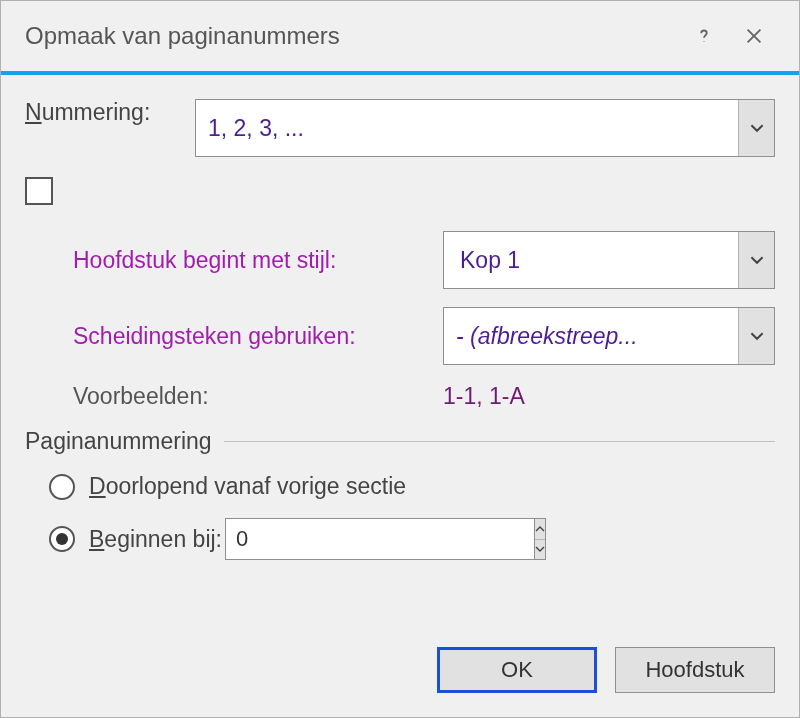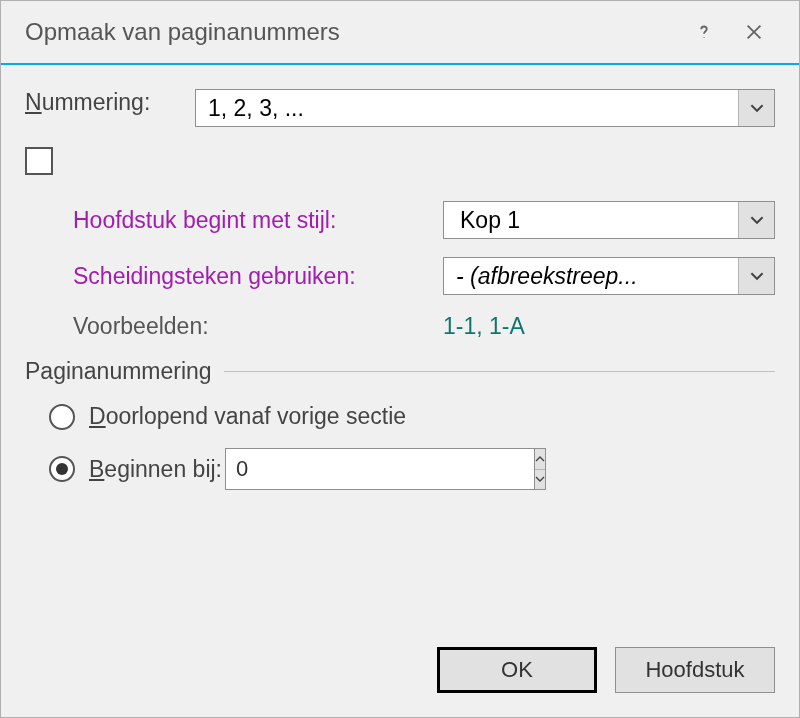--- a/index.html
+++ b/index.html
@@ -13,27 +13,27 @@
     }
     .dialog {
       width: 800px;
       height: 718px;
       background: #f0f0f0;
       border: 1px solid #b0b0b0;
       display: flex;
       flex-direction: column;
     }
     .titlebar {
-      height: 64px;
+      height: 74px;
       display: flex;
       align-items: center;
       padding: 0 20px 0 24px;
       font-size: 24px;
       color: #555;
-      border-bottom: 2px solid #0ea5e9;
+      border-bottom: 4px solid #0ea5e9;
     }
     .titlebar .title { flex: 1; }
     .titlebar .help, .titlebar .close {
       width: 50px;
       height: 44px;
       display: flex;
       align-items: center;
       justify-content: center;
       color: #666;
     }
@@ -41,28 +41,28 @@
       flex: 1;
       padding: 24px 24px 10px 24px;
       font-size: 23px;
       color: #444;
     }
     .row { display: flex; align-items: flex-start; margin-bottom: 20px; }
     .label-left { width: 170px; }
     .underline-mid { text-decoration: underline; }
     .combo {
       flex: 1;
-      height: 38px;
+      height: 58px;
       background: #fff;
       border: 1px solid #8f8f8f;
       display: flex;
       align-items: center;
       padding: 0 0 0 12px;
       justify-content: space-between;
-      color: #000000;
+      color: #4c1d95;
     }
     .combo-arrow {
       width: 36px;
       height: 100%;
       border-left: 1px solid #b5b5b5;
       background: #e1e1e1;
       display: flex;
       align-items: center;
       justify-content: center;
     }
@@ -71,21 +71,21 @@
     .checkbox {
       width: 28px; height: 28px;
       border: 2px solid #555;
       background: #fff;
       margin-right: 14px;
     }
     .indent { padding-left: 48px; }
     .field-row { display: flex; align-items: center; margin-bottom: 18px; }
     .field-label { width: 370px; color: #a21caf; }
     .examples-label { width: 370px; color: #555; }
-    .examples-val { color: #0f766e; text-align: right; }
+    .examples-val { color: #701a75; text-align: right; }
     .group-header {
       display: flex;
       align-items: center;
       margin-bottom: 18px;
       color: #444;
     }
     .group-header .line {
       flex: 1;
       height: 1px;
       background: #c0c0c0;
@@ -149,21 +149,21 @@
       min-width: 160px;
       height: 46px;
       background: #e1e1e1;
       border: 1px solid #8f8f8f;
       display: flex;
       align-items: center;
       justify-content: center;
       font-size: 22px;
       color: #333;
     }
-    .btn.primary { border: 3px solid #000000; }
+    .btn.primary { border: 3px solid #1d4ed8; }
   </style>
 </head>
 <body>
 
 <div class="dialog">
 
   <div class="titlebar">
     <div class="title">Opmaak van paginanummers</div>
     <div class="help">
       <svg viewBox="0 0 24 24" width="22" height="22" fill="none" stroke="#666" stroke-width="2">

